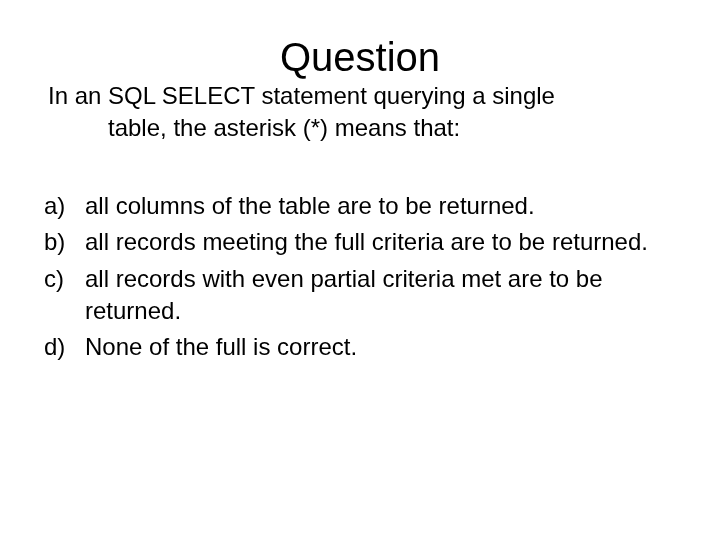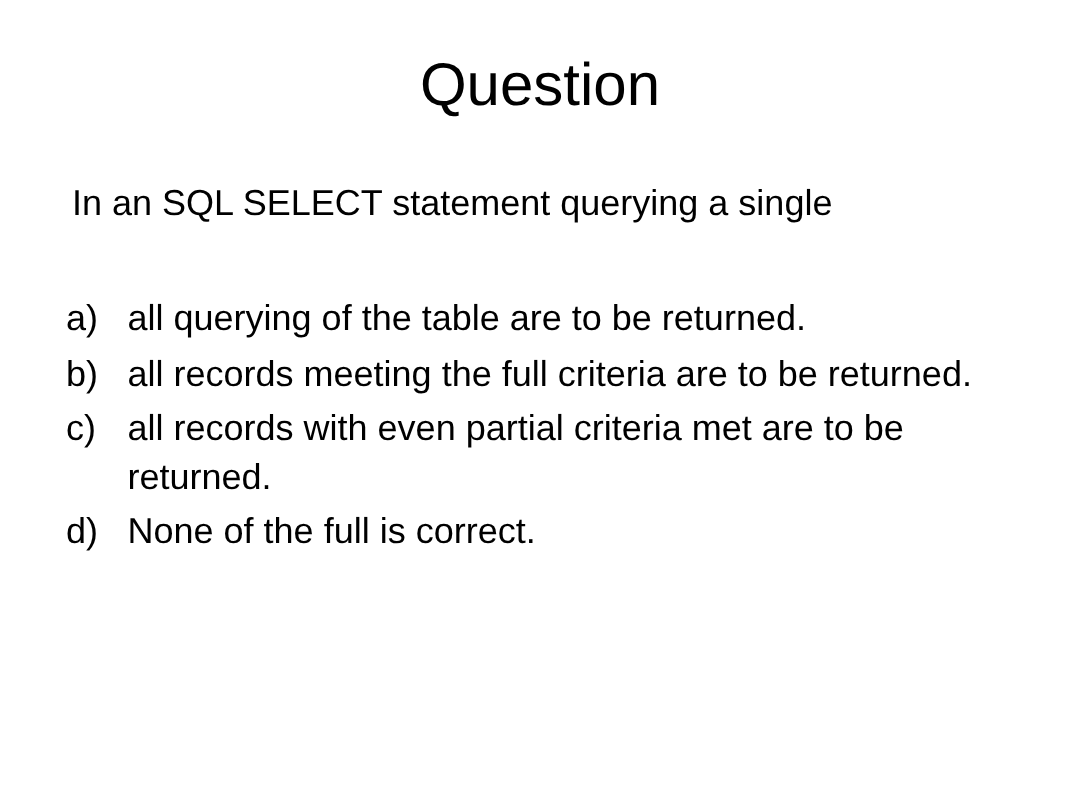--- a/index.html
+++ b/index.html
@@ -12,21 +12,20 @@
       height: 540px;
       background: #ffffff;
       font-family: Arial, Helvetica, sans-serif;
       color: #000000;
       padding: 30px 40px;
     }
     .title {
       text-align: center;
       font-size: 40px;
       font-weight: normal;
-      margin-bottom: 40px;
       margin-top: 5px;
     }
     .stem {
       font-size: 24px;
       line-height: 1.35;
       margin-bottom: 45px;
       padding-left: 8px;
     }
     .stem-line2 {
       padding-left: 60px;
@@ -51,26 +50,27 @@
       flex: 1;
     }
   </style>
 </head>
 <body>
 
 <h1 class="title">Question</h1>
 
 <div class="stem">
   <span>In an SQL SELECT statement querying a single</span>
+  <span class="stem-line2">table, the asterisk (*) means that:</span>
 </div>
 
 <ul class="options">
   <li class="option">
     <span class="option-marker">a)</span>
-    <span class="option-text">all querying of the table are to be returned.</span>
+    <span class="option-text">all columns of the table are to be returned.</span>
   </li>
   <li class="option">
     <span class="option-marker">b)</span>
     <span class="option-text">all records meeting the full criteria are to be returned.</span>
   </li>
   <li class="option">
     <span class="option-marker">c)</span>
     <span class="option-text">all records with even partial criteria met are to be returned.</span>
   </li>
   <li class="option">

